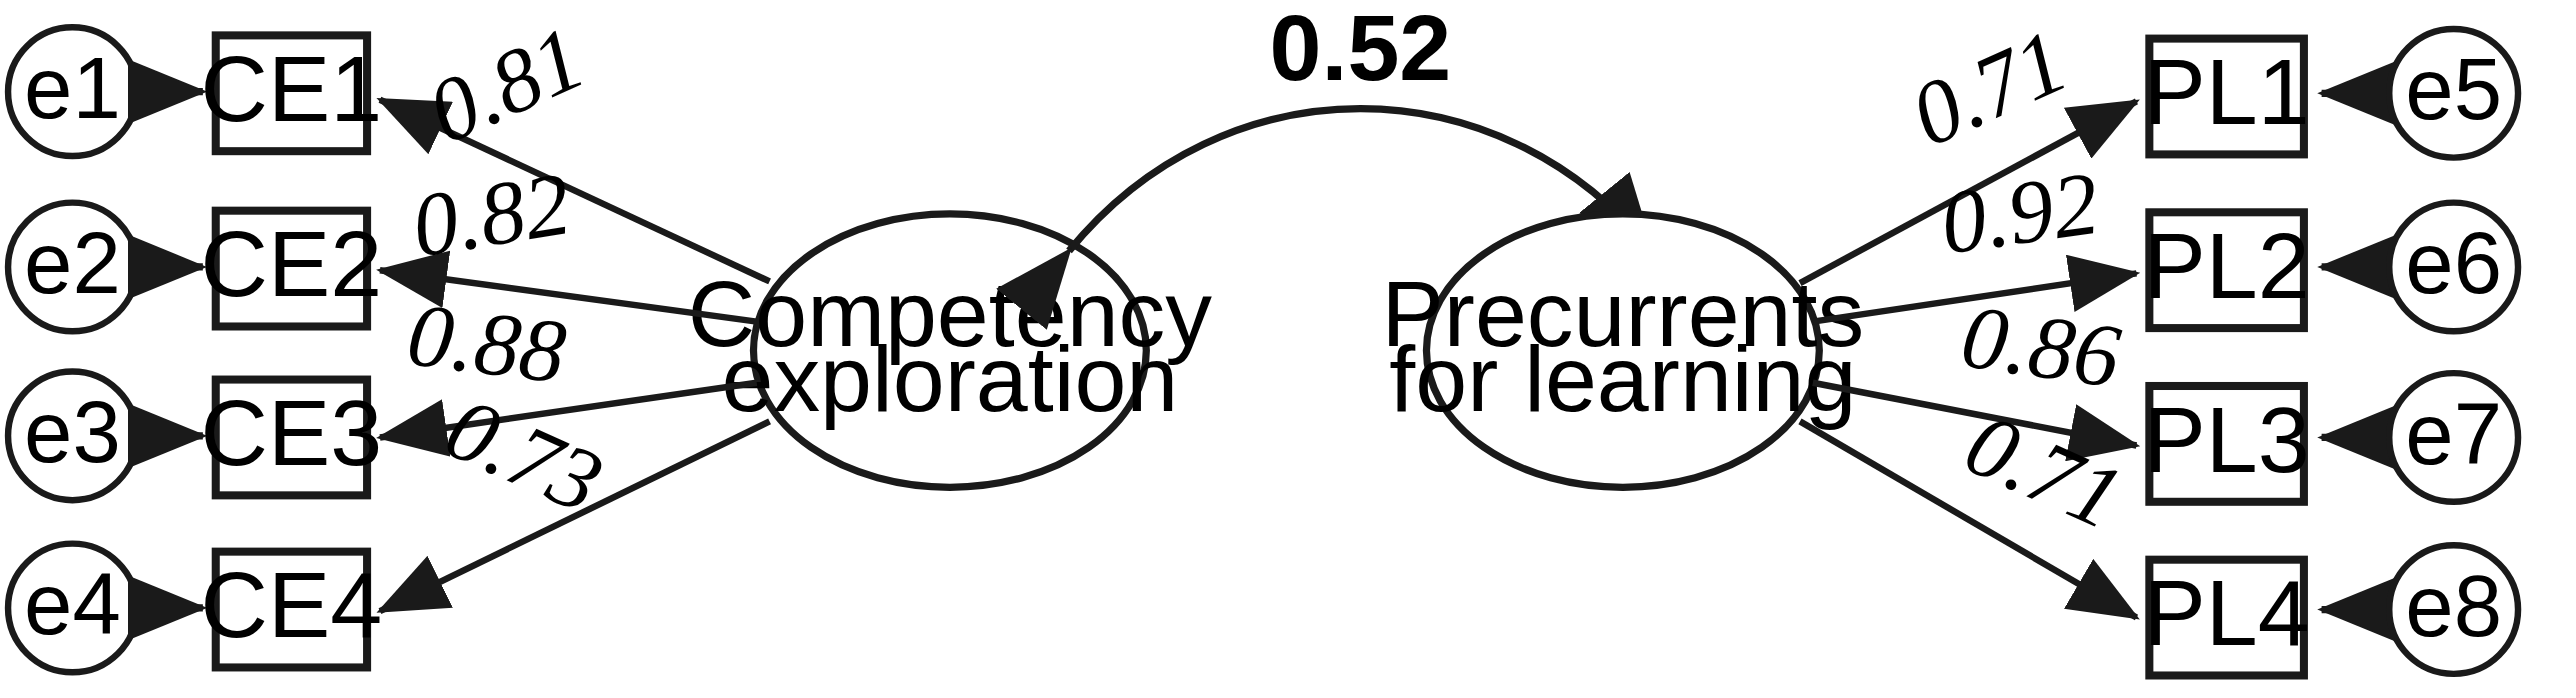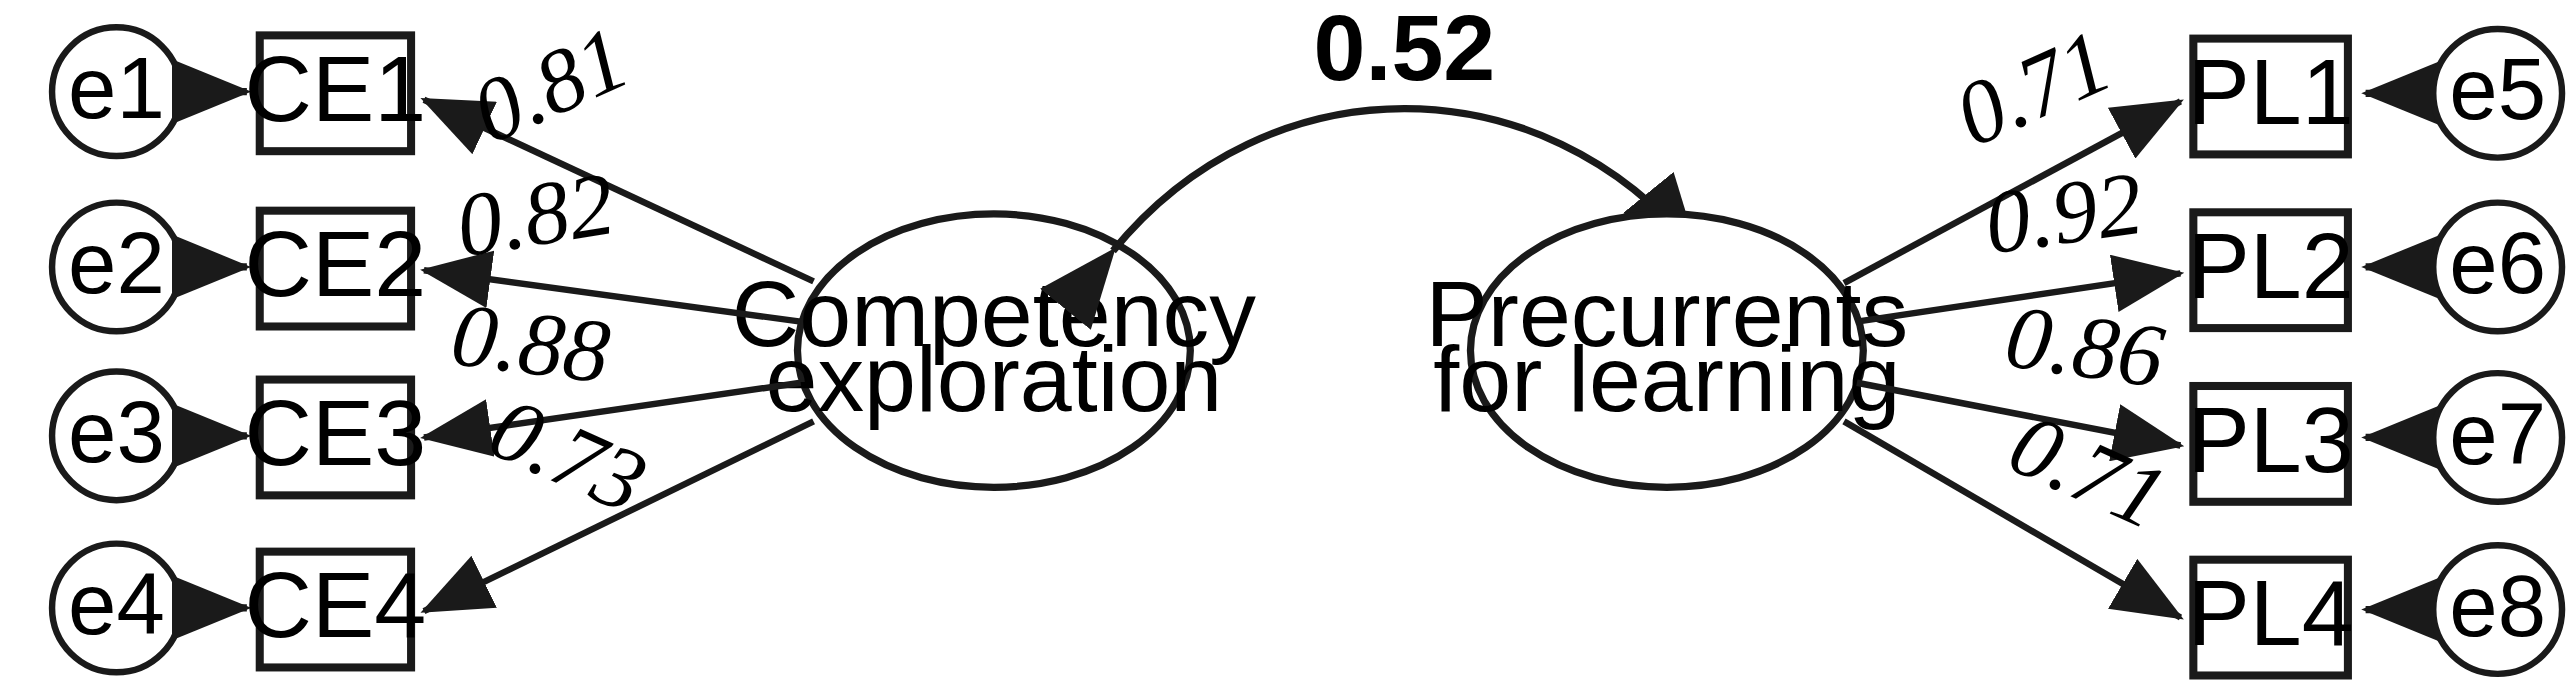--- a/index.html
+++ b/index.html
@@ -1,21 +1,21 @@
 <!DOCTYPE html>
 <html style="font-size:12.3px"><head>
 <meta charset="utf-8">
 <title>SEM Path Diagram</title>
 <style>
   html,body{margin:0;padding:0;background:#ffffff;}
   body{
     font-family:"Liberation Sans", sans-serif;
     width:2576px;height:698px;overflow:hidden;
   }
-  #canvas{position:relative;width:2076px;height:698px;background:#fff;margin-left:44px;}
+  #canvas{position:relative;width:2076px;height:698px;background:#fff;}
   #sem{position:absolute;left:0;top:0;width:2576px;height:698px;}
 
   .node-text{
     font-family:"Liberation Sans", sans-serif;
     fill:#000;
     text-anchor:middle;
     dominant-baseline:middle;
   }
   .err-text{font-size:54px;}
   .ind-text{font-size:58px;}

